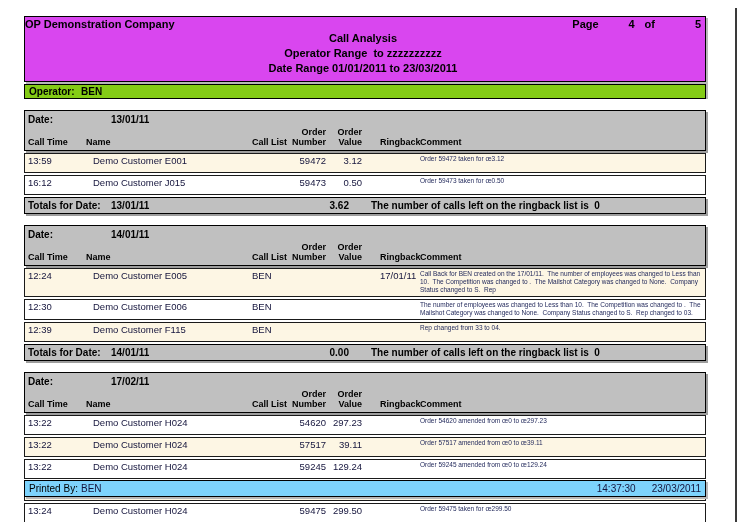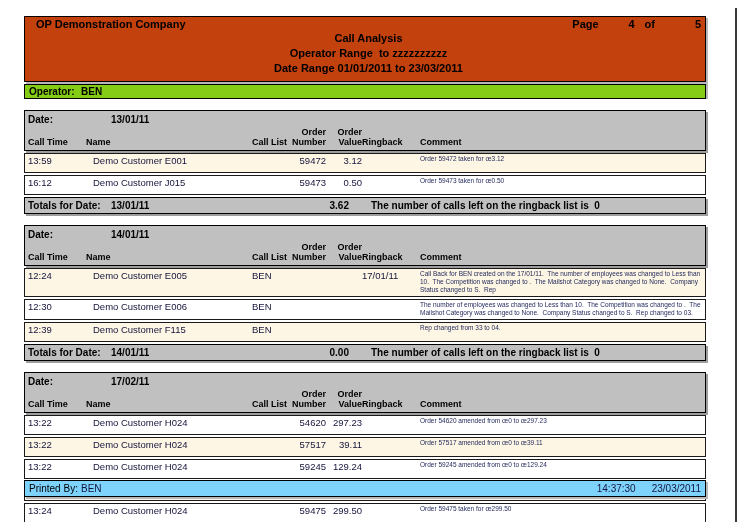--- a/index.html
+++ b/index.html
@@ -12,22 +12,22 @@
     overflow: hidden;
   }
   .page-edge-right {
     position: absolute; left: 735px; top: 8px; width: 2px; height: 514px;
     background: #3a3a3a;
   }
   .report { position: absolute; left: 24px; top: 16px; width: 682px; }
 
   
   .header-box {
-    border: 1px solid #000; background: #c2410c;
-    padding: 1px 4px 6px 11px;
+    border: 1px solid #000; background: #d946ef;
+    padding: 1px 4px 6px 0;
     box-shadow: 2px 2px 0 #b8b8b8;
   }
   .hb-top { display: flex; justify-content: space-between; align-items: flex-start; }
   .company { font-size: 11px; font-weight: bold; }
   .page-info { display: flex; font-size: 11px; font-weight: bold; }
   .page-info .pi-label { margin-right: 22px; }
   .page-info .pi-num { width: 14px; text-align: right; margin-right: 10px; }
   .page-info .pi-of { margin-right: 2px; }
   .page-info .pi-total { width: 44px; text-align: right; }
   .hb-center { text-align: center; font-size: 11px; font-weight: bold; line-height: 13px; margin-top: 2px; white-space: pre-wrap; }
@@ -50,21 +50,21 @@
   .date-line { display: flex; font-size: 10px; font-weight: bold; padding: 1px 0 2px 0; }
   .date-line .d-label { width: 83px; }
   .col-headers { display: flex; align-items: flex-end; font-size: 9px; font-weight: bold; line-height: 10px; padding-bottom: 1px; }
 
   .c { display: block; }
   .col-time   { width: 58px; }
   .col-name   { width: 166px; }
   .col-clist  { width: 40px; }
   .col-onum   { width: 34px; text-align: right; }
   .col-oval   { width: 36px; text-align: right; }
-  .col-ring   { width: 54px; padding-left: 0; }
+  .col-ring   { width: 54px; padding-left: 18px; }
   .col-comment{ flex: 1; padding-left: 4px; }
 
   .row {
     display: flex; align-items: flex-start;
     border: 1px solid #1a1a1a; margin-top: 2px;
     font-size: 9.5px; color: #14143c;
     padding: 1px 3px 2px 3px; min-height: 20px;
   }
   .row.cream { background: #fdf6e4; }
   .row.white { background: #ffffff; }

